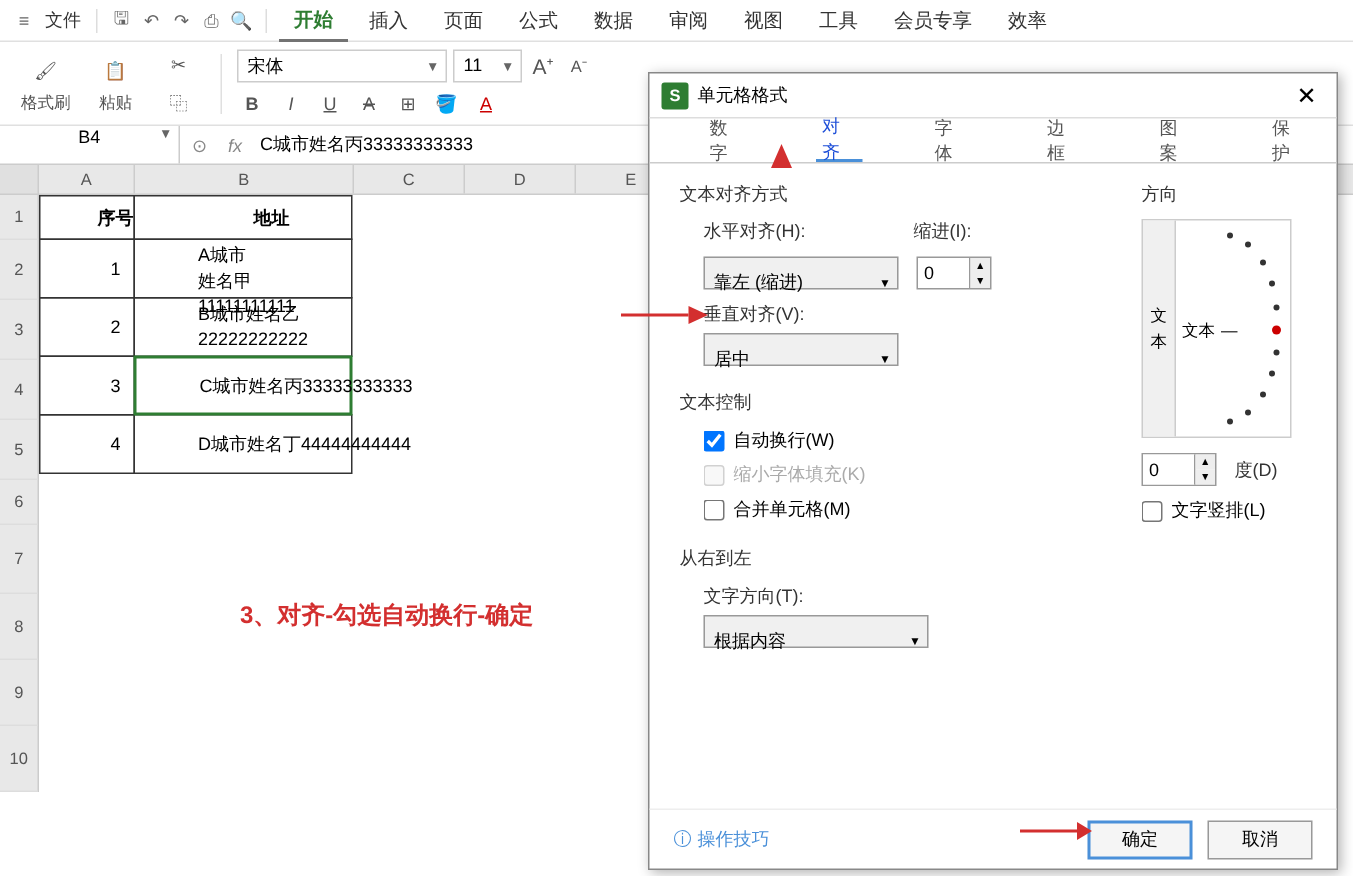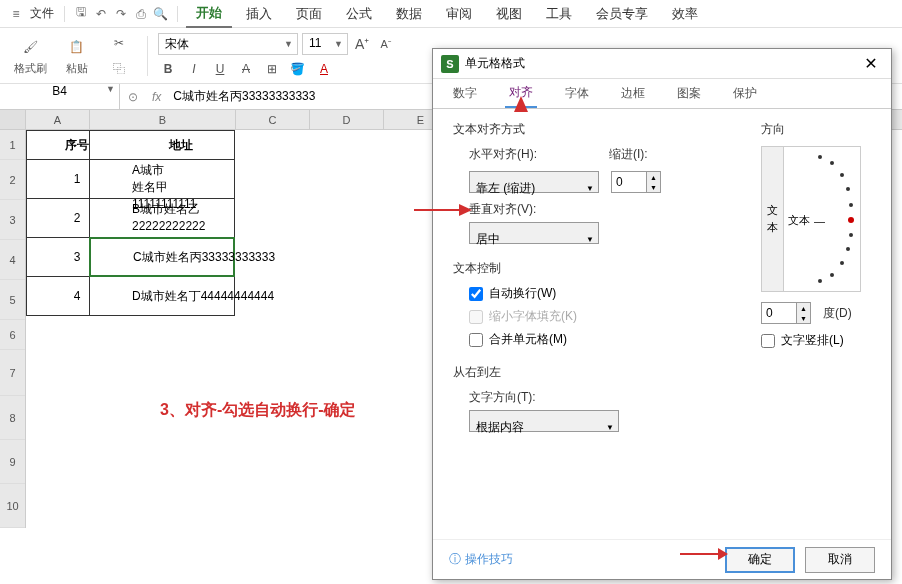--- a/index.html
+++ b/index.html
@@ -52,22 +52,22 @@
 .selected-cell { border: 2px solid #2e7d32 !important; z-index: 5; }
 
 .annotation { position: absolute; color: #d32f2f; font-size: 16px; font-weight: bold; }
 
 .dialog { position: absolute; left: 432px; top: 48px; width: 460px; height: 532px; background: #fff; border: 1px solid #888; box-shadow: 2px 2px 8px rgba(0,0,0,0.3); z-index: 100; }
 .dialog-title { height: 30px; display: flex; align-items: center; padding: 0 8px; border-bottom: 1px solid #ddd; }
 .dialog-title .ticon { width: 18px; height: 18px; background: #2e7d32; color: #fff; display: flex; align-items: center; justify-content: center; font-size: 11px; font-weight: bold; border-radius: 2px; margin-right: 6px; }
 .dialog-title .ttext { flex: 1; font-size: 12px; }
 .dialog-title .close { width: 24px; height: 24px; display: flex; align-items: center; justify-content: center; cursor: pointer; font-size: 16px; }
 .dialog-tabs { display: flex; height: 30px; border-bottom: 1px solid #ccc; padding: 0 16px; gap: 24px; }
-.dialog-tab { display: flex; align-items: center; font-size: 12px; color: #555; cursor: pointer; padding: 0 4px; }
-.dialog-tab.active { color: #701a75; border-bottom: 2px solid #4a90d9; font-weight: 500; }
+.dialog-tab { display: flex; align-items: center; font-size: 12px; color: #555; cursor: pointer; padding: 0 4px; margin-left: 20px; }
+.dialog-tab.active { color: #1d4ed8; border-bottom: 2px solid #4a90d9; font-weight: 500; }
 .dialog-body { padding: 12px 20px; position: relative; height: calc(100% - 98px); }
 .section-label { font-size: 12px; color: #333; margin-bottom: 8px; }
 .form-row { display: flex; align-items: center; gap: 12px; margin-bottom: 8px; }
 .form-label { font-size: 12px; color: #333; }
 .combo { border: 1px solid #999; background: #f0f0f0; height: 22px; padding: 12px 18px 0 6px; font-size: 12px; display: flex; align-items: center; position: relative; }
 .combo .caret { position: absolute; right: 4px; font-size: 8px; }
 .spin { border: 1px solid #999; width: 50px; height: 22px; display: flex; }
 .spin input { flex: 1; border: none; width: 30px; padding: 0 4px; font-size: 12px; }
 .spin .spinbtns { width: 14px; display: flex; flex-direction: column; border-left: 1px solid #999; }
 .spin .spinbtns div { flex: 1; display: flex; align-items: center; justify-content: center; font-size: 7px; background: #eee; cursor: pointer; }

